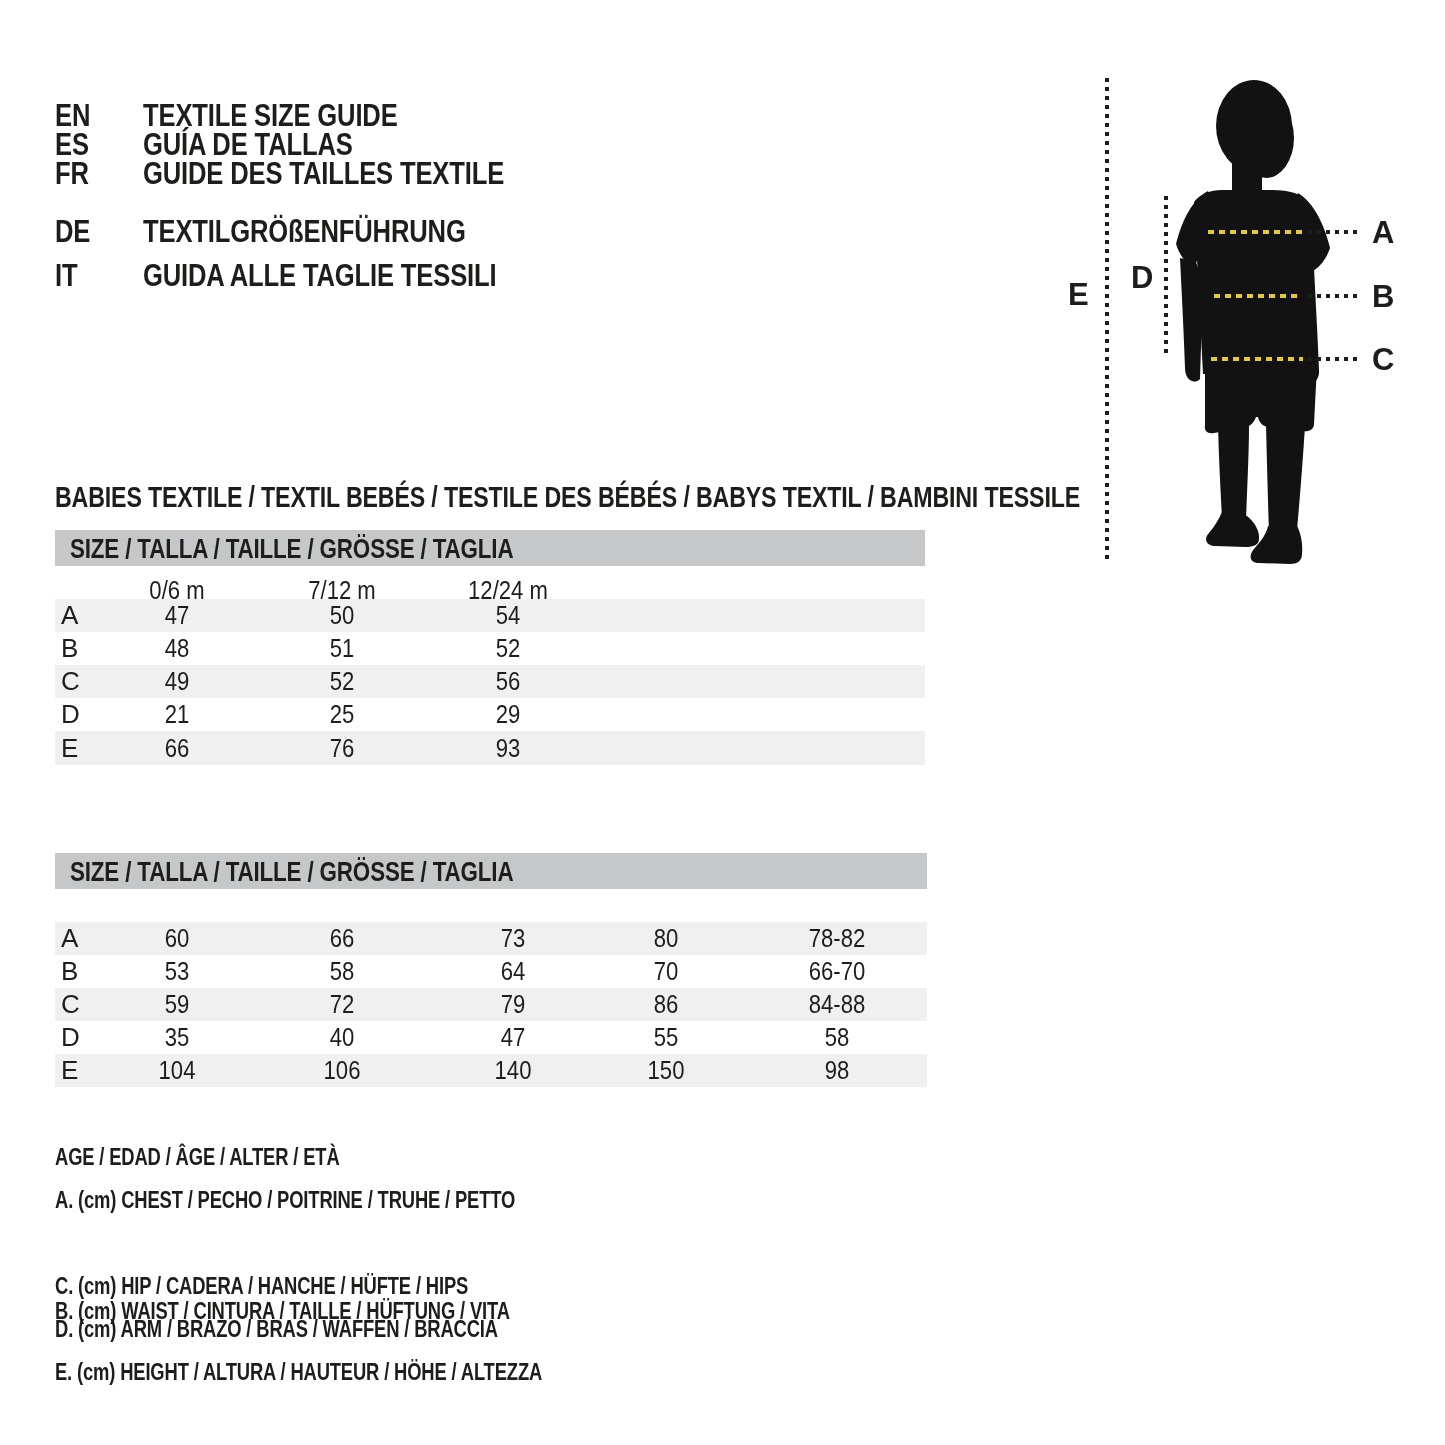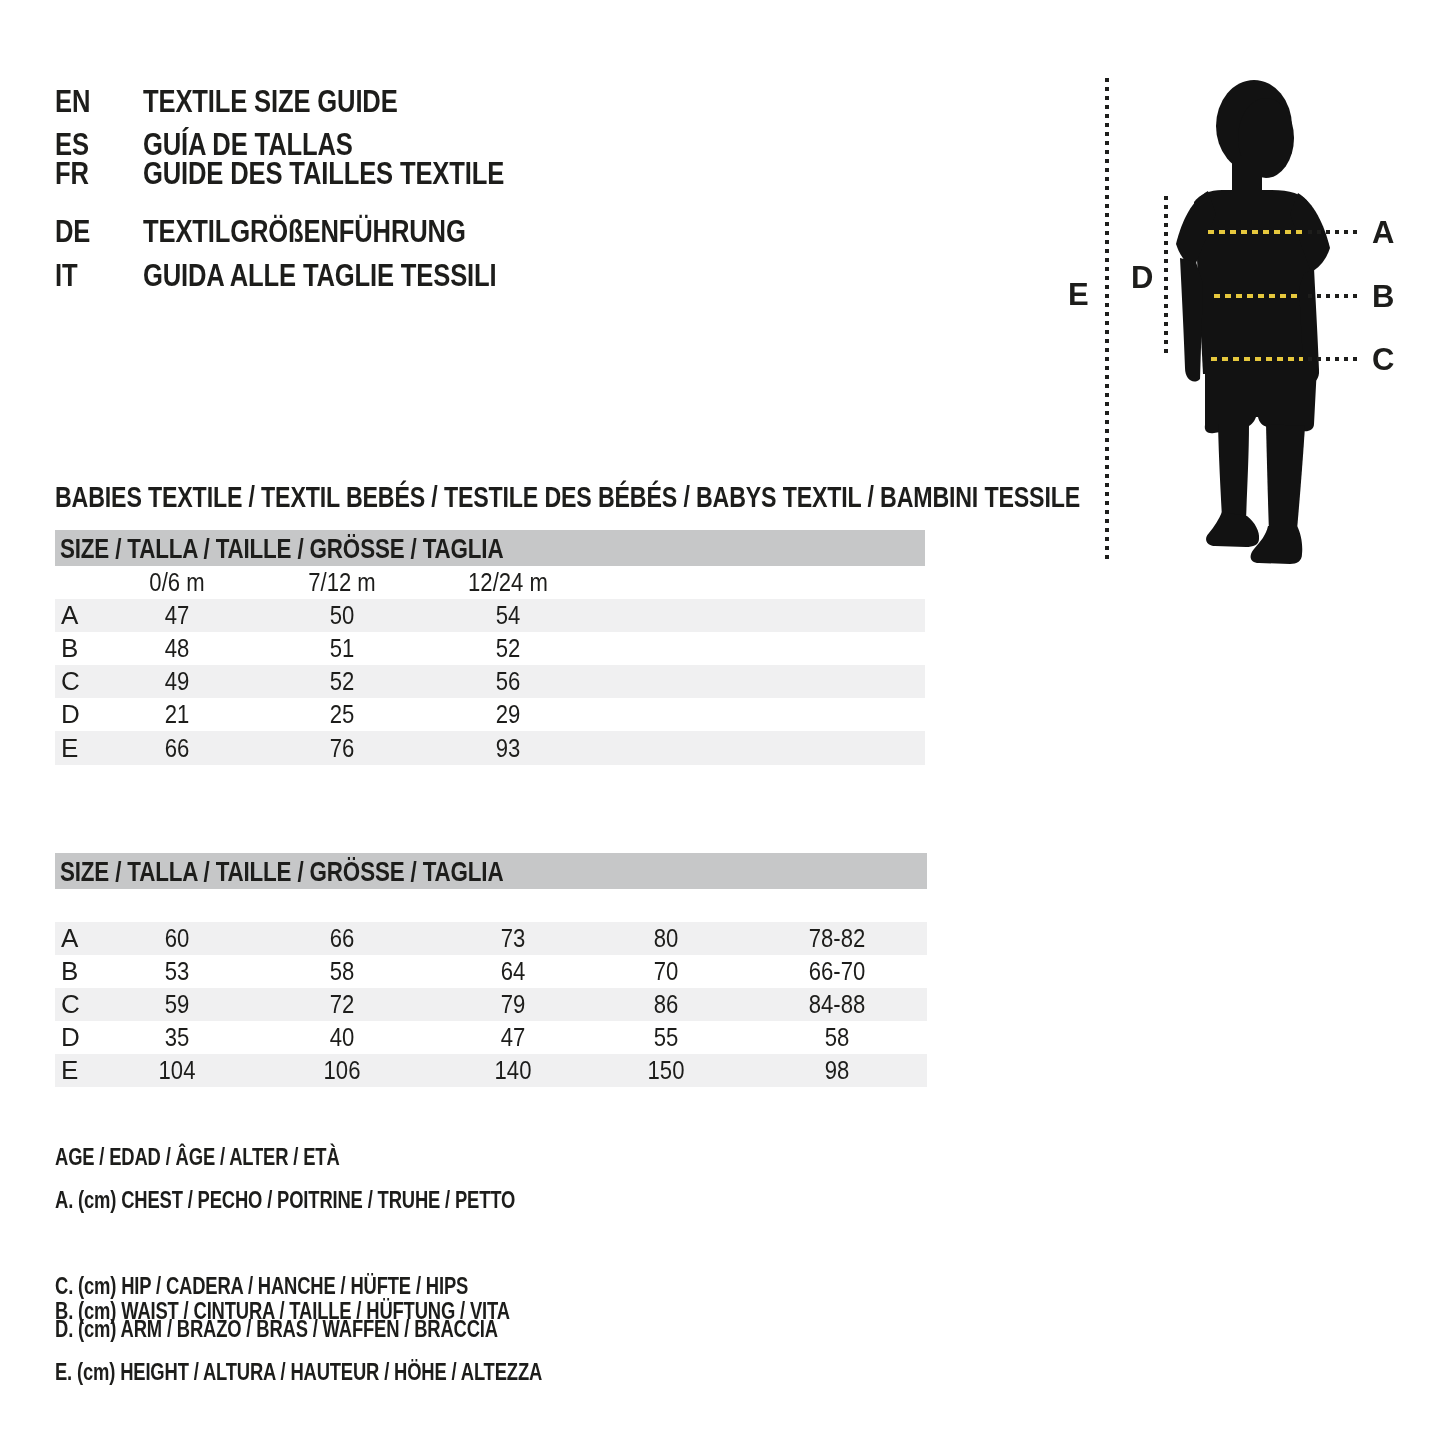--- a/index.html
+++ b/index.html
@@ -13,21 +13,21 @@
   .lang-row { position:absolute; left:55px; height:44px; font-size:32px; font-weight:700; line-height:34px; }
   .lang-code { display:inline-block; width:88px; vertical-align:top; }
   .lang-title { display:inline-block; vertical-align:top; }
 
   
   .sec-title { position:absolute; left:55px; font-size:29px; font-weight:700; line-height:31px; }
 
   
   .tbl { position:absolute; left:55px; }
   .size-bar { position:absolute; left:0; width:100%; height:36px; background:#c6c7c8;
-              font-size:28px; font-weight:700; line-height:37px; padding-left:5px; box-sizing:border-box; }
+              font-size:28px; font-weight:700; line-height:37px; padding-left:15px; box-sizing:border-box; }
   .trow { position:absolute; left:0; width:100%; }
   .trow.stripe { background:#f0f0f1; }
   .rlabel { position:absolute; left:6px; top:0; font-size:26px; font-weight:400; }
   .cval  { position:absolute; top:0; width:130px; text-align:center; font-size:26px; font-weight:400;
            transform:scaleX(0.85); transform-origin:50% 50%; white-space:nowrap; }
 
   
   .legend-line { position:absolute; left:55px; height:43px; font-size:23px; font-weight:700; line-height:31px; }
 
   
@@ -39,21 +39,21 @@
            background:repeating-linear-gradient(90deg,#1d1d1b 0 4px,transparent 4px 9px); }
   .mlabel { position:absolute; font-size:31px; font-weight:700; line-height:31px; }
   .fig-svg { position:absolute; left:1172px; top:76px; z-index:1; }
 </style>
 </head>
 <body>
 
 <div class="page">
 
   <div>
-    <div class="lang-row" style="top:84px">
+    <div class="lang-row" style="top:98px">
       <span class="lang-code"><span class="cx">EN</span></span><span class="lang-title cx">TEXTILE SIZE GUIDE</span>
     </div>
     <div class="lang-row" style="top:127px">
       <span class="lang-code"><span class="cx">ES</span></span><span class="lang-title cx">GUÍA DE TALLAS</span>
     </div>
     <div class="lang-row" style="top:156px">
       <span class="lang-code"><span class="cx">FR</span></span><span class="lang-title cx">GUIDE DES TAILLES TEXTILE</span>
     </div>
     <div class="lang-row" style="top:214px">
       <span class="lang-code"><span class="cx">DE</span></span><span class="lang-title cx">TEXTILGRÖßENFÜHRUNG</span>
@@ -94,21 +94,21 @@
   <div class="mlabel" style="left:1372px; top:217px;">A</div>
   <div class="mlabel" style="left:1372px; top:281px;">B</div>
   <div class="mlabel" style="left:1372px; top:344px;">C</div>
   <div class="mlabel" style="left:1131px; top:262px;">D</div>
   <div class="mlabel" style="left:1068px; top:279px;">E</div>
 
   <div class="sec-title" style="top:482px;text-align:right;"><span class="cx">BABIES TEXTILE / TEXTIL BEBÉS / TESTILE DES BÉBÉS / BABYS TEXTIL / BAMBINI TESSILE</span></div>
 
   <div class="tbl" style="top:530px; width:870px; height:235px;">
     <div class="size-bar" style="top:0;"><span class="cx">SIZE / TALLA / TAILLE / GRÖSSE / TAGLIA</span></div>
-    <div class="trow" style="top:36px; height:19px;">
+    <div class="trow" style="top:44px; height:19px;">
       <span class="cval" style="left:57px;  line-height:33px;">0/6 m</span>
       <span class="cval" style="left:222px; line-height:33px;">7/12 m</span>
       <span class="cval" style="left:388px; line-height:33px;">12/24 m</span>
     </div>
     <div class="trow stripe" style="top:69px; height:33px;">
       <span class="rlabel" style="line-height:33px;">A</span>
       <span class="cval" style="left:57px;  line-height:33px;">47</span>
       <span class="cval" style="left:222px; line-height:33px;">50</span>
       <span class="cval" style="left:388px; line-height:33px;">54</span>
     </div>

